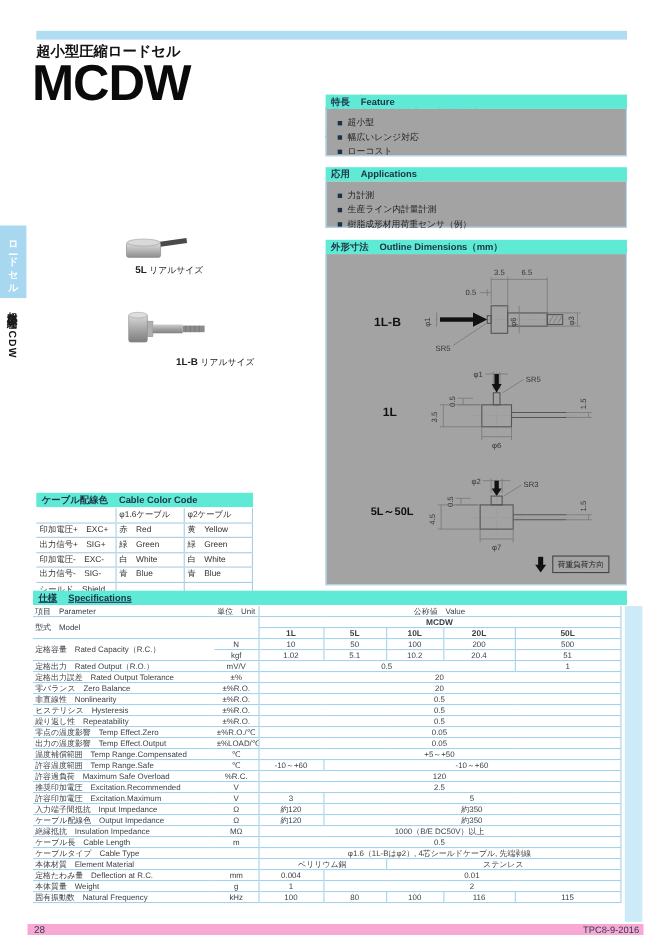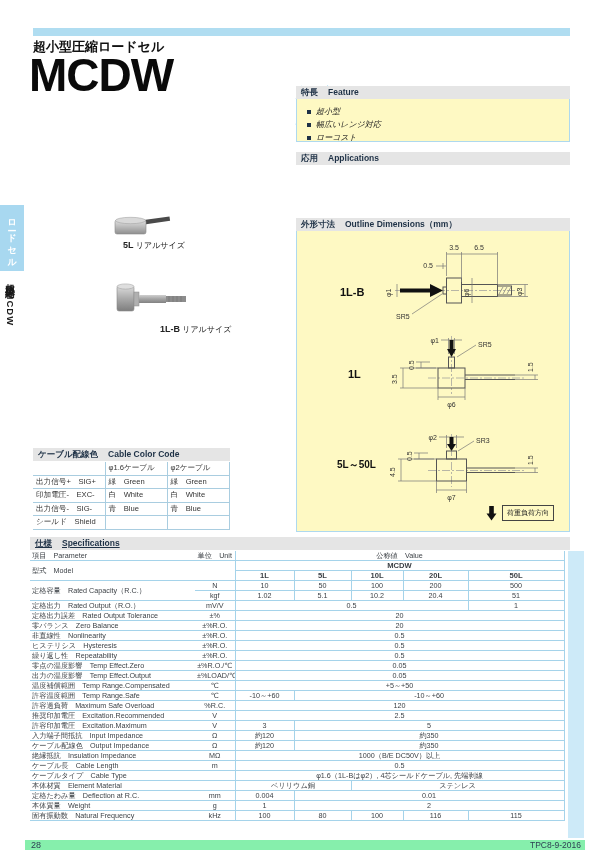--- a/index.html
+++ b/index.html
@@ -1,36 +1,36 @@
 <!DOCTYPE html>
 <html><head>
 <meta charset="utf-8">
 <style>
   html,body{margin:0;padding:0;background:#fff;}
   #page{position:relative;width:606px;height:865px;background:#ffffff;overflow:hidden;
         font-family:"Liberation Sans","DejaVu Sans",sans-serif;color:#333;}
   .abs{position:absolute;}
   
   .topbar{left:33px;top:28px;width:537px;height:8px;background:#b0ddf1;}
-  .footbar{left:25px;top:840px;width:560px;height:10px;background:#86efac;
+  .footbar{left:25px;top:840px;width:560px;height:10px;background:#f9a8d4;
            font-size:8.5px;color:#2e4154;line-height:10px;}
   .footbar .pn{position:absolute;left:6px;top:0;font-size:9px;}
   .footbar .dn{position:absolute;right:4px;top:0;}
   
   .cat{left:33px;top:38px;font-size:13px;font-weight:bold;color:#111;}
   .big-model{left:29px;top:48px;font-size:46px;font-weight:bold;color:#0a0a0a;letter-spacing:-1px;}
   .hright{left:296px;top:36px;width:274px;color:#0e9bd8;margin-top:48px;}
   .hrow{display:flex;margin-bottom:6px;}
   .hlab{font-size:13px;font-weight:bold;width:56px;}
   .hval{font-size:16px;font-weight:normal;padding-top:1px;}
   
-  .bar{height:13px;background:#e5e5e5;color:#1e3146;font-size:8.5px;font-weight:bold;
+  .bar{height:13px;background:#5eead4;color:#1e3146;font-size:8.5px;font-weight:bold;
        line-height:13px;padding-left:5px;box-sizing:border-box;}
   .bar .en{margin-left:10px;}
-  .box{border:1px solid #aed9ee;border-top:none;box-sizing:border-box;background:#fef9c3;font-style:italic;}
+  .box{border:1px solid #aed9ee;border-top:none;box-sizing:border-box;background:#a3a3a3;}
   .bullets{padding:6px 0 0 10px;}
   .bullet{display:flex;align-items:center;height:13px;font-size:8px;color:#222;}
   .sq{width:4px;height:4px;background:#1e3146;margin-right:5px;flex:none;}
   
   .sidetab{left:0;top:205px;width:24px;height:66px;background:#a8d8f0;color:#fff;
            writing-mode:vertical-rl;font-size:9px;font-weight:bold;text-align:center;
            line-height:24px;letter-spacing:2px;}
   .sideseries{left:3px;top:276px;height:150px;writing-mode:vertical-rl;font-size:9.5px;
               font-weight:bold;color:#1a1a1a;letter-spacing:1px;}
   
@@ -98,20 +98,36 @@
         </div>
         <div class="bullet">
           <span class="sq"></span>
           <span>ローコスト</span>
         </div>
       </div>
   </div>
 
   <div class="abs bar" style="left:296px;top:152px;width:274px;">
     <span>応用</span><span class="en">Applications</span>
+  </div>
+  <div class="abs box" style="left:296px;top:165px;width:274px;height:42px;">
+    <div class="bullets">
+        <div class="bullet">
+          <span class="sq"></span>
+          <span>力計測</span>
+        </div>
+        <div class="bullet">
+          <span class="sq"></span>
+          <span>生産ライン内計量計測</span>
+        </div>
+        <div class="bullet">
+          <span class="sq"></span>
+          <span>樹脂成形材用荷重センサ（例）</span>
+        </div>
+      </div>
   </div>
 
   <svg class="abs" style="left:112px;top:213px;" width="62" height="28" viewBox="0 0 62 28">
     <defs>
       <linearGradient id="pg1" x1="0" y1="0" x2="0" y2="1">
         <stop offset="0" stop-color="#e2e2e2"></stop>
           <stop offset="0.5" stop-color="#b9b9b9"></stop>
           <stop offset="1" stop-color="#8f8f8f"></stop>
       </linearGradient>
     </defs>
@@ -276,20 +292,25 @@
         <col style="width:62px">
         <col style="width:62px">
       </colgroup>
     <tbody>
         <tr>
           <td class="c0"></td>
           <td class="c1">φ1.6ケーブル</td>
           <td class="c2">φ2ケーブル</td>
         </tr>
         <tr>
+          <td class="c0">印加電圧+　EXC+</td>
+          <td class="c1">赤　Red</td>
+          <td class="c2">黄　Yellow</td>
+        </tr>
+        <tr>
           <td class="c0">出力信号+　SIG+</td>
           <td class="c1">緑　Green</td>
           <td class="c2">緑　Green</td>
         </tr>
         <tr>
           <td class="c0">印加電圧-　EXC-</td>
           <td class="c1">白　White</td>
           <td class="c2">白　White</td>
         </tr>
         <tr>

